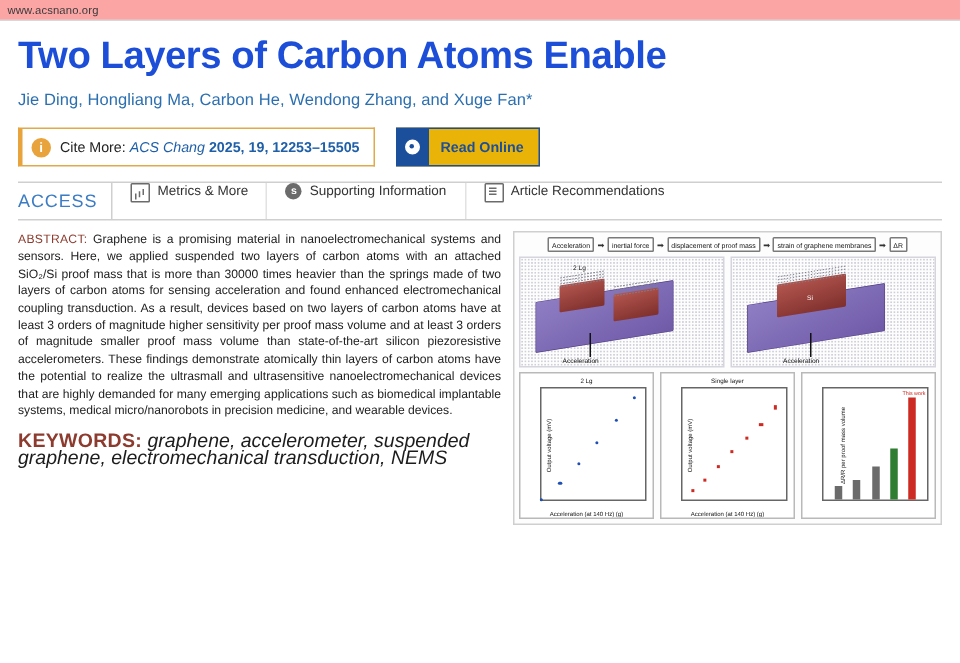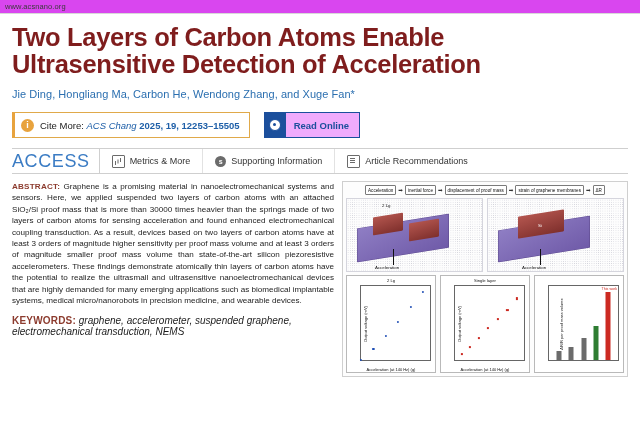--- a/index.html
+++ b/index.html
@@ -15,42 +15,42 @@
   .page {
     position: relative;
     width: 640px; height: 442px;
     background: #ffffff;
     box-sizing: border-box;
   }
 
   
   .url-bar {
     height: 13px;
-    background: #d946ef;
+    background: #fca5a5;
     border-bottom: 1px solid #d8d8d8;
     display: flex;
     align-items: center;
     padding: 0 5px;
   }
   .url-bar .url {
     font-size: 7.5px;
     color: #3a3a3a;
     letter-spacing: 0.1px;
   }
 
   .content {
     padding: 6px 12px 0 12px;
   }
 
   
   .title {
     font-size: 25.5px;
     line-height: 27px;
     font-weight: bold;
-    color: #7f1d1d;
+    color: #1d4ed8;
     letter-spacing: -0.3px;
     margin: 4px 0 0 0;
   }
   .title .l2 { display: block; }
 
   .authors {
     margin-top: 10px;
     font-size: 11px;
     color: #2b6fb0;
     letter-spacing: 0.05px;
@@ -94,21 +94,21 @@
   .cite-text .em {
     font-style: italic;
     color: #1e5fa8;
   }
   .cite-text .bold { font-weight: bold; color:#1e5fa8; }
 
   .read-online {
     margin-left: 14px;
     display: flex;
     align-items: center;
-    background: #f0abfc;
+    background: #eab308;
     border: 1px solid #1b4f9c;
     border-left: 22px solid #1b4f9c;
     height: 26px;
     box-sizing: border-box;
     padding: 0 10px 0 0;
     position: relative;
   }
   .ro-badge {
     position: absolute;
     left: -17px;
@@ -137,31 +137,31 @@
   
   .access-bar {
     margin-top: 10px;
     border-top: 1px solid #cfcfcf;
     border-bottom: 1px solid #cfcfcf;
     height: 24px;
     display: flex;
     align-items: center;
   }
   .access-label {
-    font-size: 18px;
+    font-size: 12px;
     color: #3b7cc4;
     letter-spacing: 0.6px;
     padding-right: 9px;
     border-right: 1px solid #cfcfcf;
     height: 24px;
     line-height: 24px;
   }
   .access-item {
     display: flex;
-    align-items: center;
+    align-items: flex-start;
     font-size: 9px;
     color: #333;
     padding: 0 12px;
     height: 24px;
     white-space: nowrap;
   }
   .access-item + .access-item { border-left: 1px solid #e2e2e2; }
   .ai-icon {
     width: 11px; height: 11px;
     margin-right: 5px;
@@ -207,28 +207,28 @@
   .col-right { flex: 1; }
 
   .abstract {
     font-size: 8.1px;
     line-height: 11.4px;
     color: #1c1c1c;
     text-align: justify;
   }
   .abstract .head {
     font-variant: small-caps;
-    font-weight: bold;
+    font-weight: normal;
     letter-spacing: 0.2px;
     color: #8c3b2e;
   }
 
   .keywords {
     margin-top: 9px;
-    font-size: 10px;
+    font-size: 13px;
     line-height: 11px;
     color: #1c1c1c;
   }
   .keywords .kh {
     font-variant: small-caps;
     font-weight: bold;
     color: #8c3b2e;
     letter-spacing: 0.2px;
   }
   .keywords .kv { font-style: italic; }
@@ -379,21 +379,20 @@
 <div class="page">
 
   <div class="url-bar">
     <span class="url">www.acsnano.org</span>
   </div>
 
   <div class="content">
 
     <h1 class="title">
       <span class="l1">Two Layers of Carbon Atoms Enable</span>
-      <span class="l2">Ultrasensitive Detection of Acceleration</span>
     </h1>
 
     <div class="authors">
       <span>Jie Ding, Hongliang Ma, Carbon He, Wendong Zhang, and Xuge Fan</span><span class="star">*</span>
     </div>
 
     <div class="cite-row">
       <div class="cite-box">
         <span class="cite-icon">i</span>
         <span class="cite-text">

